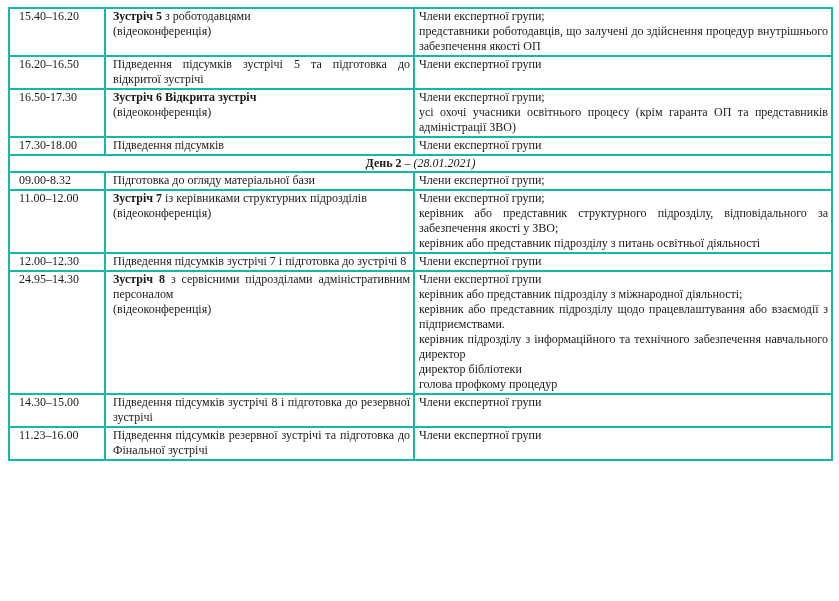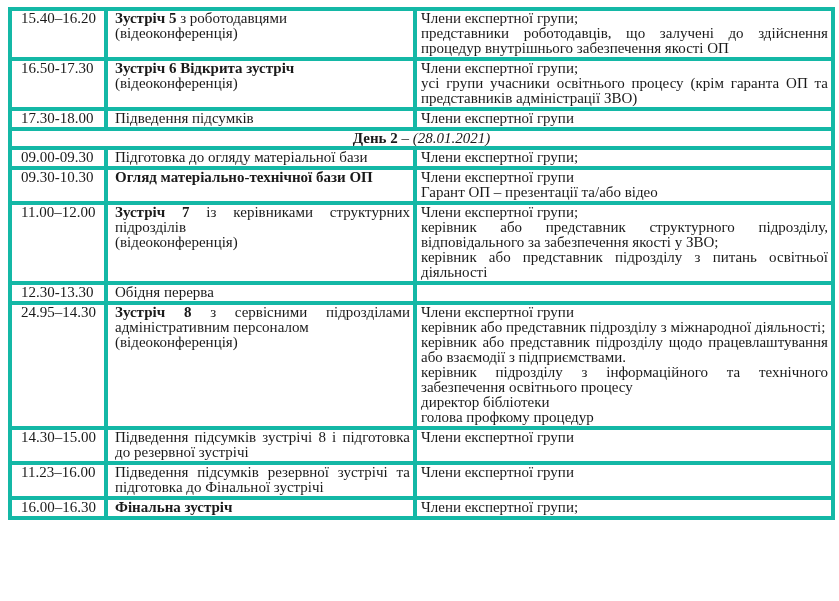--- a/index.html
+++ b/index.html
@@ -3,22 +3,22 @@
 <meta charset="utf-8">
 <style>
   html,body{margin:0;padding:0;}
   body{
     width:839px;height:601px;overflow:hidden;background:#ffffff;
     font-family:"Liberation Serif","DejaVu Serif",serif;color:#1a1a1a;
   }
   .page{padding:7px 8px 0 8px;}
   table.schedule{border-collapse:collapse;table-layout:fixed;width:823px;}
   td{
-    border:4px solid #14b8a6;vertical-align:top;
-    font-size:15px;line-height:15px;padding:0 3px 1px 7px;
+    border:2px solid #14b8a6;vertical-align:top;
+    font-size:12px;line-height:15px;padding:0 3px 1px 7px;
     overflow:hidden;
   }
   td.t{padding-left:9px;white-space:nowrap;}
   td.a{text-align:justify;}
   td.p{text-align:justify;padding-left:4px;}
   tr.day td{text-align:center;padding:0 7px;}
   .para{margin:0;}
   .b{font-weight:bold;}
   .i{font-style:italic;}
 </style>
@@ -39,102 +39,103 @@
         <td class="a">
           <div class="para"><span class="b">Зустріч 5</span><span> з роботодавцями</span></div>
           <div class="para">(відеоконференція)</div>
         </td>
         <td class="p">
           <div class="para">Члени експертної групи;</div>
           <div class="para">представники роботодавців, що залучені до здійснення процедур внутрішнього забезпечення якості ОП</div>
         </td>
       </tr>
 
+      <tr>
+        <td class="t">16.20–16.50</td>
+        <td class="a">
+          <div class="para">Підведення підсумків зустрічі 5 та підготовка до відкритої зустрічі</div>
+        </td>
+        <td class="p">
+          <div class="para">Члени експертної групи</div>
+        </td>
+      </tr>
 
       <tr>
         <td class="t">16.50-17.30</td>
         <td class="a">
           <div class="para"><span class="b">Зустріч 6 Відкрита зустріч</span></div>
           <div class="para">(відеоконференція)</div>
         </td>
         <td class="p">
           <div class="para">Члени експертної групи;</div>
-          <div class="para">усі групи учасники освітнього процесу (крім гаранта ОП та представників адміністрації ЗВО)</div>
+          <div class="para">усі охочі учасники освітнього процесу (крім гаранта ОП та представників адміністрації ЗВО)</div>
         </td>
       </tr>
 
       <tr>
         <td class="t">17.30-18.00</td>
         <td class="a">
           <div class="para">Підведення підсумків</div>
         </td>
         <td class="p">
           <div class="para">Члени експертної групи</div>
         </td>
       </tr>
 
       <tr class="day">
         <td colspan="3"><span class="b">День 2</span><span> – </span><span class="i">(28.01.2021)</span></td>
       </tr>
 
       <tr>
-        <td class="t">09.00-09.30</td>
+        <td class="t">09.00-8.32</td>
         <td class="a">
           <div class="para">Підготовка до огляду матеріальної бази</div>
         </td>
         <td class="p">
           <div class="para">Члени експертної групи;</div>
         </td>
       </tr>
 
-      <tr>
-        <td class="t">09.30-10.30</td>
-        <td class="a">
-          <div class="para"><span class="b">Огляд матеріально-технічної бази ОП</span></div>
-        </td>
-        <td class="p">
-          <div class="para">Члени експертної групи</div>
-          <div class="para">Гарант ОП – презентації та/або відео</div>
-        </td>
-      </tr>
 
 
       <tr>
         <td class="t">11.00–12.00</td>
         <td class="a">
           <div class="para"><span class="b">Зустріч 7</span><span> із керівниками структурних підрозділів</span></div>
           <div class="para">(відеоконференція)</div>
         </td>
         <td class="p">
           <div class="para">Члени експертної групи;</div>
           <div class="para">керівник або представник структурного підрозділу, відповідального за забезпечення якості у ЗВО;</div>
           <div class="para">керівник або представник підрозділу з питань освітньої діяльності</div>
         </td>
       </tr>
 
+      <tr>
+        <td class="t">12.00–12.30</td>
+        <td class="a">
+          <div class="para">Підведення підсумків зустрічі 7 і підготовка до зустрічі 8</div>
+        </td>
+        <td class="p">
+          <div class="para">Члени експертної групи</div>
+        </td>
+      </tr>
 
-      <tr>
-        <td class="t">12.30-13.30</td>
-        <td class="a">
-          <div class="para">Обідня перерва</div>
-        </td>
-        <td class="p"></td>
-      </tr>
 
       <tr>
         <td class="t">24.95–14.30</td>
         <td class="a">
           <div class="para"><span class="b">Зустріч 8</span><span> з сервісними підрозділами адміністративним персоналом</span></div>
           <div class="para">(відеоконференція)</div>
         </td>
         <td class="p">
           <div class="para">Члени експертної групи</div>
           <div class="para">керівник або представник підрозділу з міжнародної діяльності;</div>
           <div class="para">керівник або представник підрозділу щодо працевлаштування або взаємодії з підприємствами.</div>
-          <div class="para">керівник підрозділу з інформаційного та технічного забезпечення освітнього процесу</div>
+          <div class="para">керівник підрозділу з інформаційного та технічного забезпечення навчального директор</div>
           <div class="para">директор бібліотеки</div>
           <div class="para">голова профкому процедур</div>
         </td>
       </tr>
 
       <tr>
         <td class="t">14.30–15.00</td>
         <td class="a">
           <div class="para">Підведення підсумків зустрічі 8 і підготовка до резервної зустрічі</div>
         </td>
@@ -147,25 +148,16 @@
       <tr>
         <td class="t">11.23–16.00</td>
         <td class="a">
           <div class="para">Підведення підсумків резервної зустрічі та підготовка до Фінальної зустрічі</div>
         </td>
         <td class="p">
           <div class="para">Члени експертної групи</div>
         </td>
       </tr>
 
-      <tr>
-        <td class="t">16.00–16.30</td>
-        <td class="a">
-          <div class="para"><span class="b">Фінальна зустріч</span></div>
-        </td>
-        <td class="p">
-          <div class="para">Члени експертної групи;</div>
-        </td>
-      </tr>
 
     </tbody>
   </table>
 </div>
 
 </body></html>

